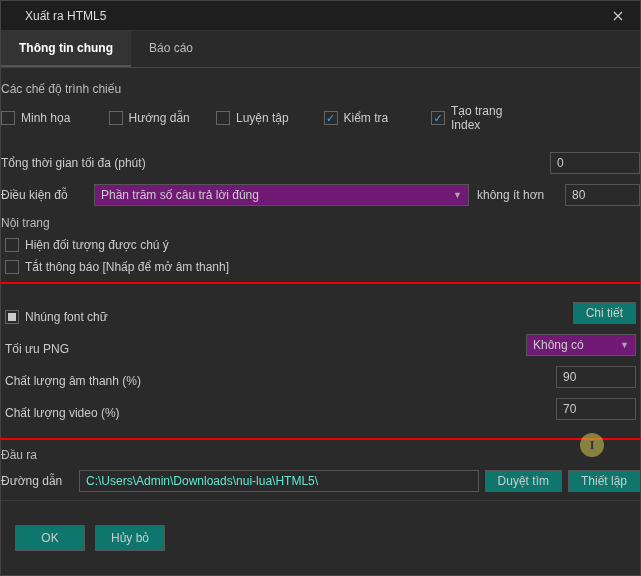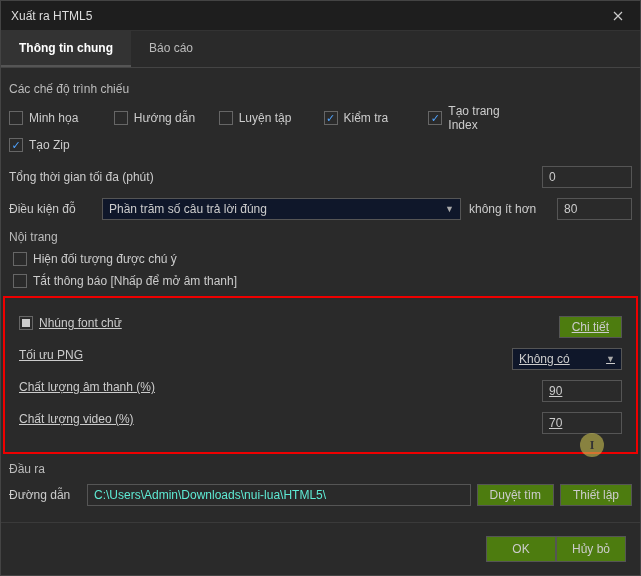--- a/index.html
+++ b/index.html
@@ -1,46 +1,46 @@
 <!DOCTYPE html>
 <html><head>
 <meta charset="utf-8">
 <style>
 * { box-sizing: border-box; margin: 0; padding: 0; font-family: "Segoe UI", Arial, sans-serif; }
 body { background: #1a1a1a; display: flex; align-items: center; justify-content: center; min-height: 100vh; }
 .dialog { width: 641px; height: 576px; background: #2a2a2a; border: 1px solid #444; color: #ccc; font-size: 12px; position: relative; }
-.titlebar { height: 30px; background: #1e1e1e; display: flex; align-items: center; justify-content: space-between; padding-left: 10px; border-bottom: 1px solid #333; text-align: center; }
+.titlebar { height: 30px; background: #1e1e1e; display: flex; align-items: center; justify-content: space-between; padding-left: 24px; border-bottom: 1px solid #333; text-align: center; }
 .titlebar-title { color: #ddd; font-size: 12px; }
 .close-btn { width: 45px; height: 30px; display: flex; align-items: center; justify-content: center; cursor: pointer; color: #ccc; }
 .tabs { display: flex; border-bottom: 1px solid #444; background: #2a2a2a; }
 .tab { padding: 10px 18px; color: #bbb; cursor: pointer; font-size: 12px; }
 .tab.active { color: #fff; font-weight: bold; background: #333; border-bottom: 2px solid #555; }
-.content { padding: 6px 8px; }
+.content { padding: 6px 0; }
 .section-label { color: #bbb; margin: 8px 0 8px 0; font-size: 12px; }
 .grid-display { display: grid; grid-template-columns: 1fr 1fr 1fr 1fr 1fr 1fr; gap: 6px; margin-bottom: 6px; }
 .grid-display .cell { display: flex; align-items: center; gap: 6px; }
 .checkbox { width: 14px; height: 14px; border: 1px solid #666; background: #2a2a2a; display: inline-flex; align-items: center; justify-content: center; cursor: pointer; flex-shrink: 0; }
 .checkbox.checked::after { content: "✓"; color: #4fa3ff; font-size: 11px; line-height: 1; }
 .checkbox.filled::after { content: ""; display: block; width: 8px; height: 8px; background: #ccc; }
 .cb-label { color: #ccc; font-size: 12px; cursor: pointer; }
 .label { color: #ccc; font-size: 12px; }
 .spinner { display: flex; align-items: center; border: 1px solid #555; background: #2a2a2a; height: 22px; }
 .spinner input { flex: 1; background: transparent; border: none; color: #ccc; padding: 0 6px; outline: none; font-size: 12px; }
-.select { display: flex; align-items: center; justify-content: space-between; border: 1px solid #555; background: #0f172a; height: 22px; padding: 0 6px; cursor: pointer; }
+.select { display: flex; align-items: center; justify-content: space-between; border: 1px solid #555; background: #701a75; height: 22px; padding: 0 6px; cursor: pointer; }
 .select span:last-child { font-size: 9px; color: #aaa; }
 .input-text { border: 1px solid #555; background: #2a2a2a; height: 22px; padding: 0 6px; color: #5eead4; font-size: 12px; display: flex; align-items: center; flex: 1; }
-.button { border: 1px solid #555; background: #4d7c0f; color: #ccc; padding: 3px 12px; font-size: 12px; cursor: pointer; height: 22px; display: inline-flex; align-items: center; justify-content: center; }
+.button { border: 1px solid #555; background: #0f766e; color: #ccc; padding: 3px 12px; font-size: 12px; cursor: pointer; height: 22px; display: inline-flex; align-items: center; justify-content: center; }
 .cond-row { display: grid; grid-template-columns: 85px 1fr 80px 75px; gap: 8px; align-items: center; margin: 10px 0; }
 .chk-row { display: flex; align-items: center; gap: 6px; margin: 8px 0; padding-left: 4px; }
 .highlight-box { border: 2px solid #e00; padding: 8px 8px; margin: 4px -6px; }
-.qrow { display: flex; align-items: flex-start; justify-content: space-between; margin: 10px 6px; text-decoration: underline; }
+.qrow { display: flex; align-items: flex-end; justify-content: space-between; margin: 10px 0; }
 .qrow .label { flex: 1; }
 .qrow .ctrl { width: 80px; }
 .qrow .ctrl.wide { width: 110px; }
-.footer { position: absolute; bottom: 0; left: 0; right: 0; padding: 13px 14px; display: flex; justify-content: flex-end; border-top: 1px solid #3a3a3a; }
+.footer { position: absolute; bottom: 0; left: 0; right: 0; padding: 24px 14px; display: flex; gap: 10px; border-top: 1px solid #3a3a3a; }
 .footer .button { min-width: 70px; height: 26px; }
 .path-row { display: grid; grid-template-columns: 72px 1fr auto auto; gap: 6px; align-items: center; margin: 8px 0; }
 .cursor-marker { position: absolute; right: 36px; bottom: 118px; width: 24px; height: 24px; border-radius: 50%; background: rgba(200,190,80,0.6); pointer-events: none; display: flex; align-items: center; justify-content: center; }
 .cursor-marker::after { content: "I"; color: #333; font-weight: bold; font-family: serif; }
 </style>
 </head>
 <body>
 
 <div class="dialog">
   <div class="titlebar">
@@ -74,24 +74,20 @@
         </div>
       <div class="cell">
           <span class="checkbox checked"></span>
           <span class="cb-label">Kiểm tra</span>
         </div>
       <div class="cell">
           <span class="checkbox checked"></span>
           <span class="cb-label">Tạo trang Index</span>
         </div>
       <div class="cell"></div>
-      <div class="cell">
-          <span class="checkbox checked"></span>
-          <span class="cb-label">Tạo Zip</span>
-        </div>
       <div class="cell"></div>
     </div>
 
     <div style="display:grid;grid-template-columns:1fr 90px;gap:8px;align-items:center;margin:14px 0 6px 0;">
       <span class="label">Tổng thời gian tối đa (phút)</span>
       <div class="spinner">
         <input value="0" style="">
 
       </div>
     </div>

